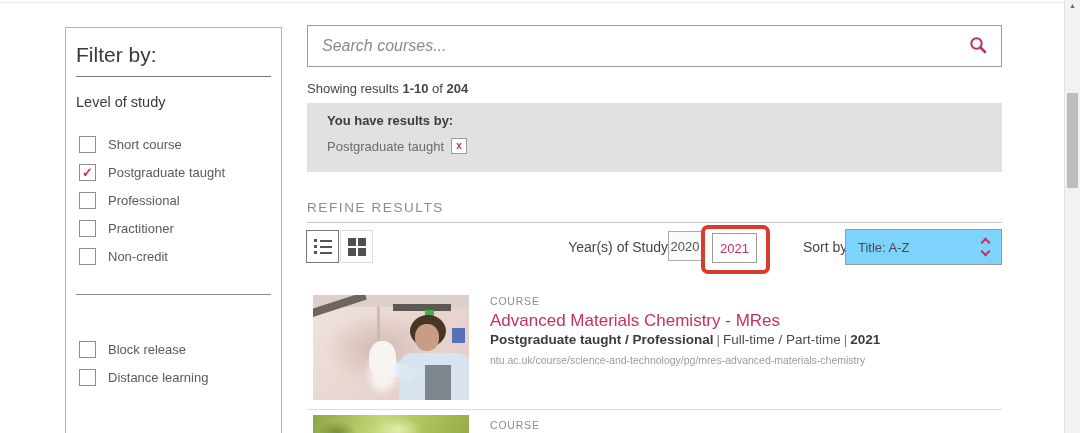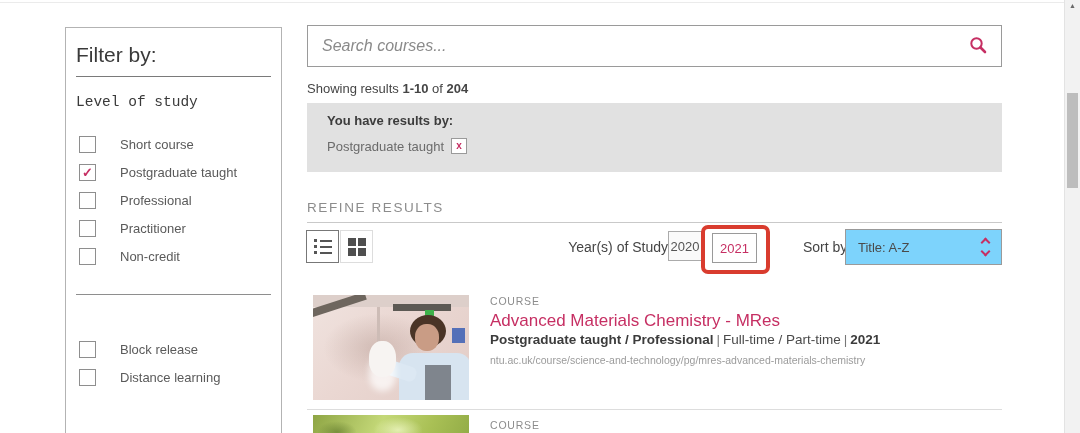--- a/index.html
+++ b/index.html
@@ -13,22 +13,22 @@
   }
   .topline { position: absolute; top: 2px; left: 0; width: 1080px; height: 1px; background: #ebebeb; }
 
   
   .sidebar {
     position: absolute; left: 65px; top: 27px; width: 217px; height: 410px;
     border: 1px solid #b3b3b3; border-bottom: none; background: #fff;
   }
   .filter-title { margin: 15px 10px 0 10px; font-size: 21px; font-weight: 400; color: #3a3a3a; }
   .title-rule { margin: 9px 10px 0 10px; border: none; border-top: 1px solid #7a7a7a; }
-  .section-title { margin: 17px 10px 0 10px; font-size: 14.5px; font-weight: 400; color: #3a3a3a; font-family: Liberation Mono, monospace; }
-  .cb-row { margin: 11px 0 0 13px; display: flex; align-items: center; gap: 24px; height: 17px; cursor: pointer; }
+  .section-title { margin: 17px 10px 0 10px; font-size: 14.5px; font-weight: 400; color: #3a3a3a; }
+  .cb-row { margin: 11px 0 0 13px; display: flex; align-items: center; gap: 12px; height: 17px; cursor: pointer; }
   .cb-row.first { margin-top: 26px; }
   .cb {
     width: 17px; height: 17px; border: 1px solid #8e8e8e; background: #fff;
     display: flex; align-items: center; justify-content: center; flex: 0 0 17px;
   }
   .cb .check { color: #c62f63; font-size: 13px; font-weight: bold; line-height: 1; }
   .cb-label { font-size: 13px; color: #5a5a5a; }
   .section-rule { margin: 29px 10px 0 10px; border: none; border-top: 1px solid #8e8e8e; }
   .study-gap { margin-top: 46px; }
 

